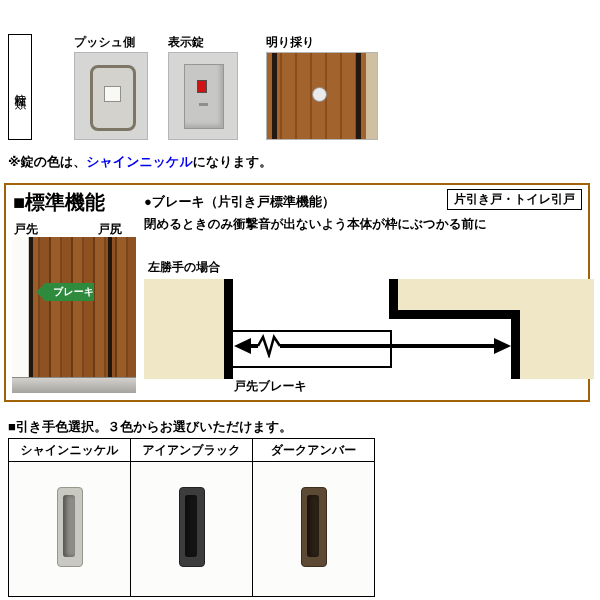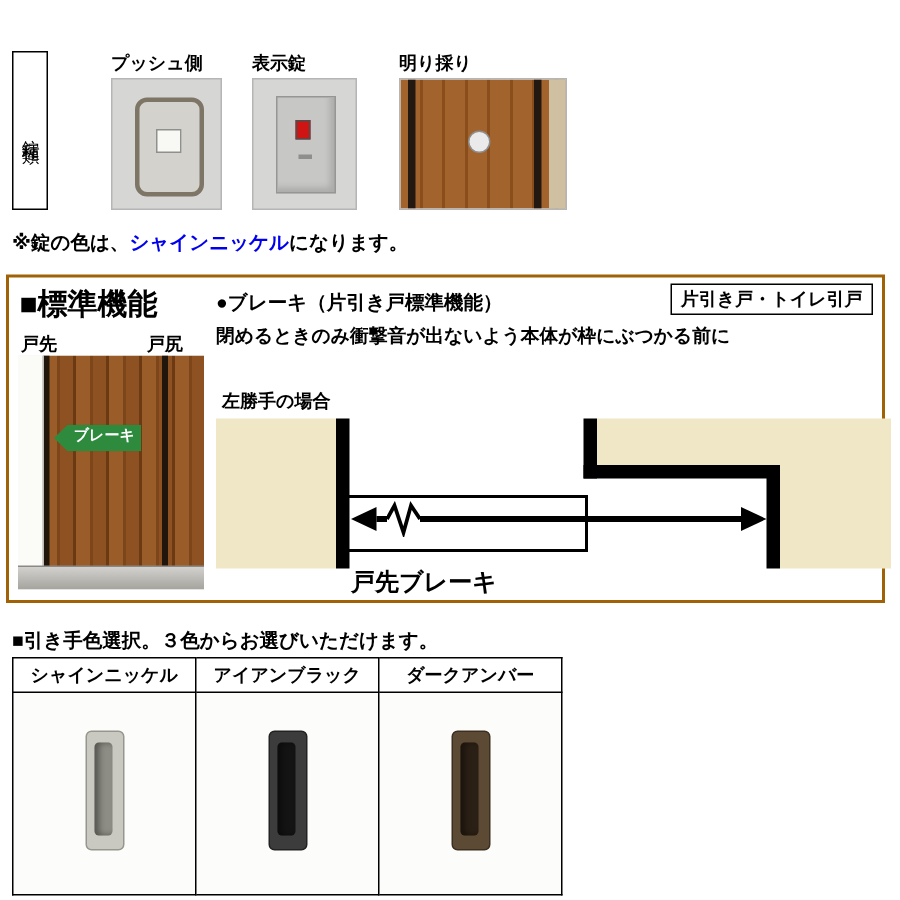--- a/index.html
+++ b/index.html
@@ -43,35 +43,35 @@
   
   .feature{position:absolute;left:4px;top:183px;width:586px;height:219px;
     border:2px solid #a16207;box-sizing:border-box;}
   .f-heading{position:absolute;left:7px;top:4px;font-size:20px;font-weight:bold;}
   .f-title{position:absolute;left:138px;top:8px;font-size:13px;font-weight:bold;}
   .f-tag{position:absolute;right:6px;top:4px;border:1px solid #000;background:#fff;
     padding:1px 6px;font-size:12px;font-weight:bold;}
   .f-endlbl{position:absolute;font-size:12px;font-weight:bold;}
   .f-desc{position:absolute;left:138px;font-size:12.5px;font-weight:bold;white-space:nowrap;}
   .f-case{position:absolute;left:142px;top:74px;font-size:12px;font-weight:bold;}
-  .f-caption{position:absolute;left:228px;top:193px;font-size:16px;font-weight:bold;}
+  .f-caption{position:absolute;left:228px;top:193px;font-size:12px;font-weight:bold;}
 
   
   .photo{position:absolute;left:6px;top:52px;width:124px;height:156px;background:#f4f3f0;overflow:hidden;}
   .photo .wall{position:absolute;left:0;top:0;width:16px;height:141px;background:#fbfbf8;border-right:1px solid #cfcfcc;}
   .photo .floor{position:absolute;left:0;bottom:0;width:100%;height:15px;
     background:linear-gradient(#d2d1cd,#a5a39e);border-top:1px solid #8b8984;}
   .photo .door{position:absolute;left:17px;top:0;right:0;height:141px;
     background:repeating-linear-gradient(90deg,#9a5c28 0 9px,#7c451a 9px 11px,#8d5122 11px 20px,#6b3a13 20px 22px);}
   .photo .rail1{position:absolute;left:17px;top:0;width:4px;height:141px;background:#20160c;}
   .photo .rail2{position:absolute;right:24px;top:0;width:4px;height:141px;background:#20160c;}
   .brake-badge{position:absolute;left:24px;top:46px;width:58px;height:18px;background:#2e8b3e;
-    color:#fff;font-size:10px;font-weight:bold;line-height:18px;text-align:center;
+    color:#fff;font-size:10px;font-weight:bold;line-height:18px;text-align:right;
     padding-left:9px;box-sizing:border-box;
-    clip-path:polygon(0 50%,16% 0,100% 0,100% 100%,16% 100%);font-family:Liberation Mono, monospace;}
+    clip-path:polygon(0 50%,16% 0,100% 0,100% 100%,16% 100%);}
 
   
   .wall-cream{position:absolute;background:#efe7c6;}
   .bar{position:absolute;background:#000;}
   .door-rect{position:absolute;left:224px;top:145px;width:158px;height:34px;border:2px solid #000;background:transparent;}
   .arrow-l{position:absolute;left:228px;top:153px;width:0;height:0;
     border-top:8px solid transparent;border-bottom:8px solid transparent;border-right:17px solid #000;}
   .arrow-r{position:absolute;left:488px;top:153px;width:0;height:0;
     border-top:8px solid transparent;border-bottom:8px solid transparent;border-left:17px solid #000;}
   .seg{position:absolute;top:159px;height:4px;background:#000;}

